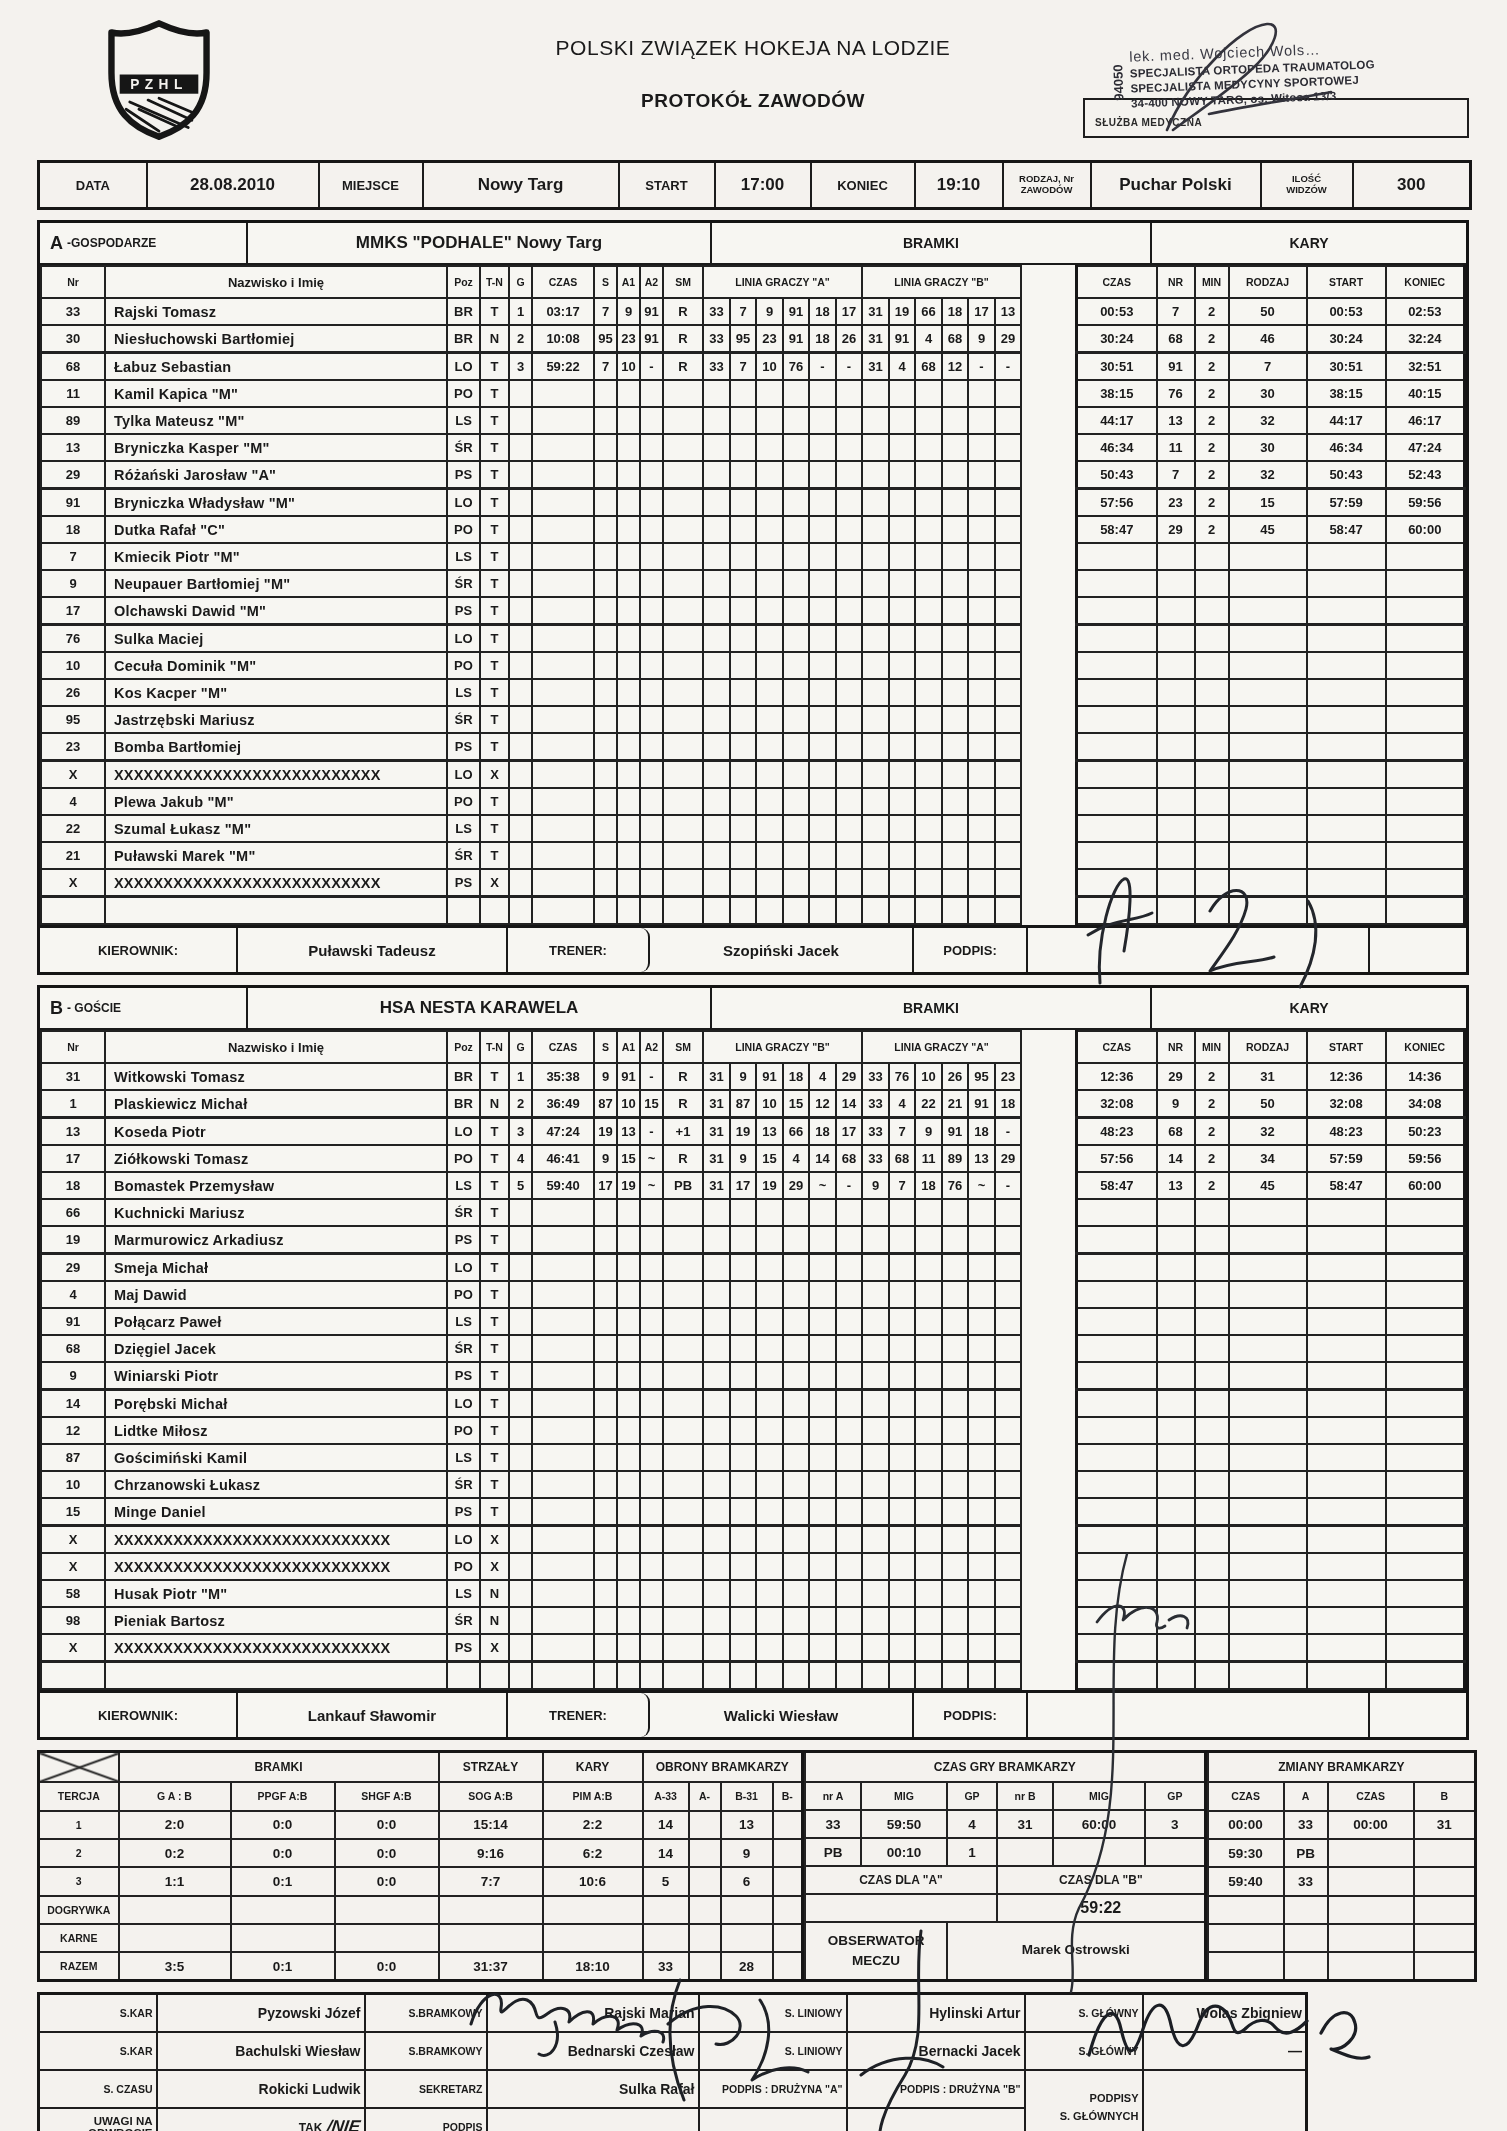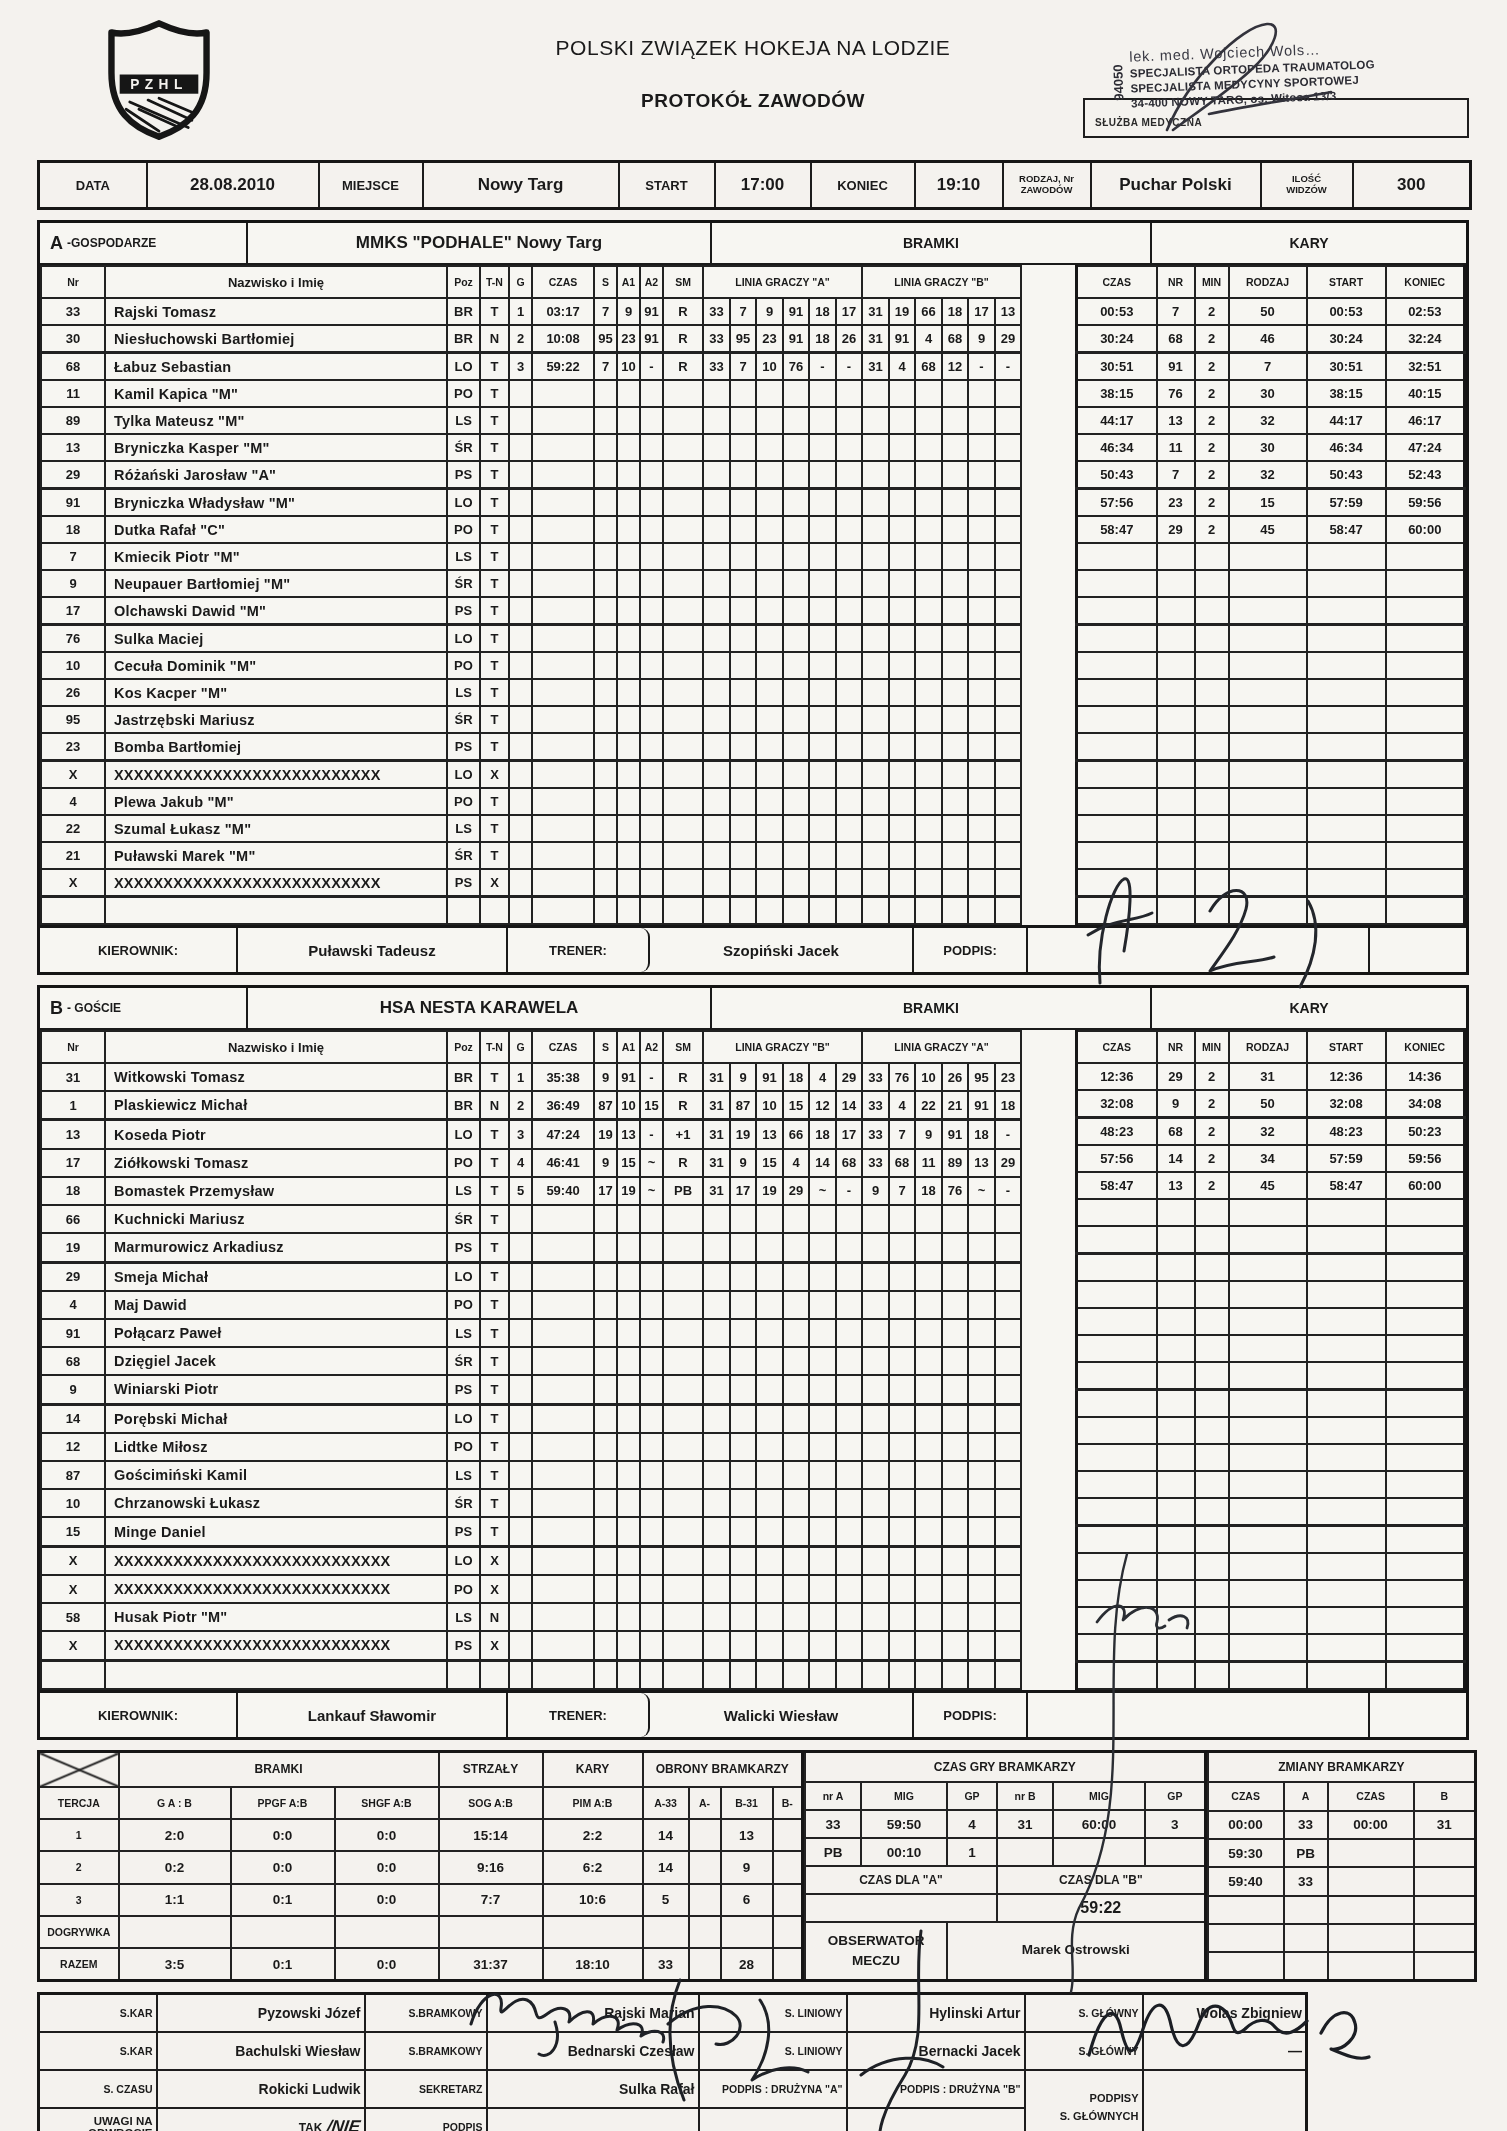--- a/index.html
+++ b/index.html
@@ -1512,20 +1512,44 @@
                 <td></td>
                 <td></td>
                 <td></td>
                 <td></td>
                 <td></td>
                 <td></td>
                 <td></td>
                 <td></td>
                 <td></td>
               </tr>
+              <tr>
+                <td>98</td>
+                <td class="name">Pieniak Bartosz</td>
+                <td>ŚR</td>
+                <td>N</td>
+                <td></td>
+                <td></td>
+                <td></td>
+                <td></td>
+                <td></td>
+                <td></td>
+                <td></td>
+                <td></td>
+                <td></td>
+                <td></td>
+                <td></td>
+                <td></td>
+                <td></td>
+                <td></td>
+                <td></td>
+                <td></td>
+                <td></td>
+                <td></td>
+              </tr>
               <tr class="grp">
                 <td>X</td>
                 <td class="name">XXXXXXXXXXXXXXXXXXXXXXXXXXXX</td>
                 <td>PS</td>
                 <td>X</td>
                 <td></td>
                 <td></td>
                 <td></td>
                 <td></td>
                 <td></td>
@@ -1853,20 +1877,32 @@
               <td>0:0</td>
               <td>7:7</td>
               <td>10:6</td>
               <td>5</td>
               <td></td>
               <td>6</td>
               <td></td>
             </tr>
       <tr class="dr">
               <td>DOGRYWKA</td>
+              <td></td>
+              <td></td>
+              <td></td>
+              <td></td>
+              <td></td>
+              <td></td>
+              <td></td>
+              <td></td>
+              <td></td>
+            </tr>
+      <tr class="dr">
+              <td>KARNE</td>
               <td></td>
               <td></td>
               <td></td>
               <td></td>
               <td></td>
               <td></td>
               <td></td>
               <td></td>
               <td></td>
             </tr>

